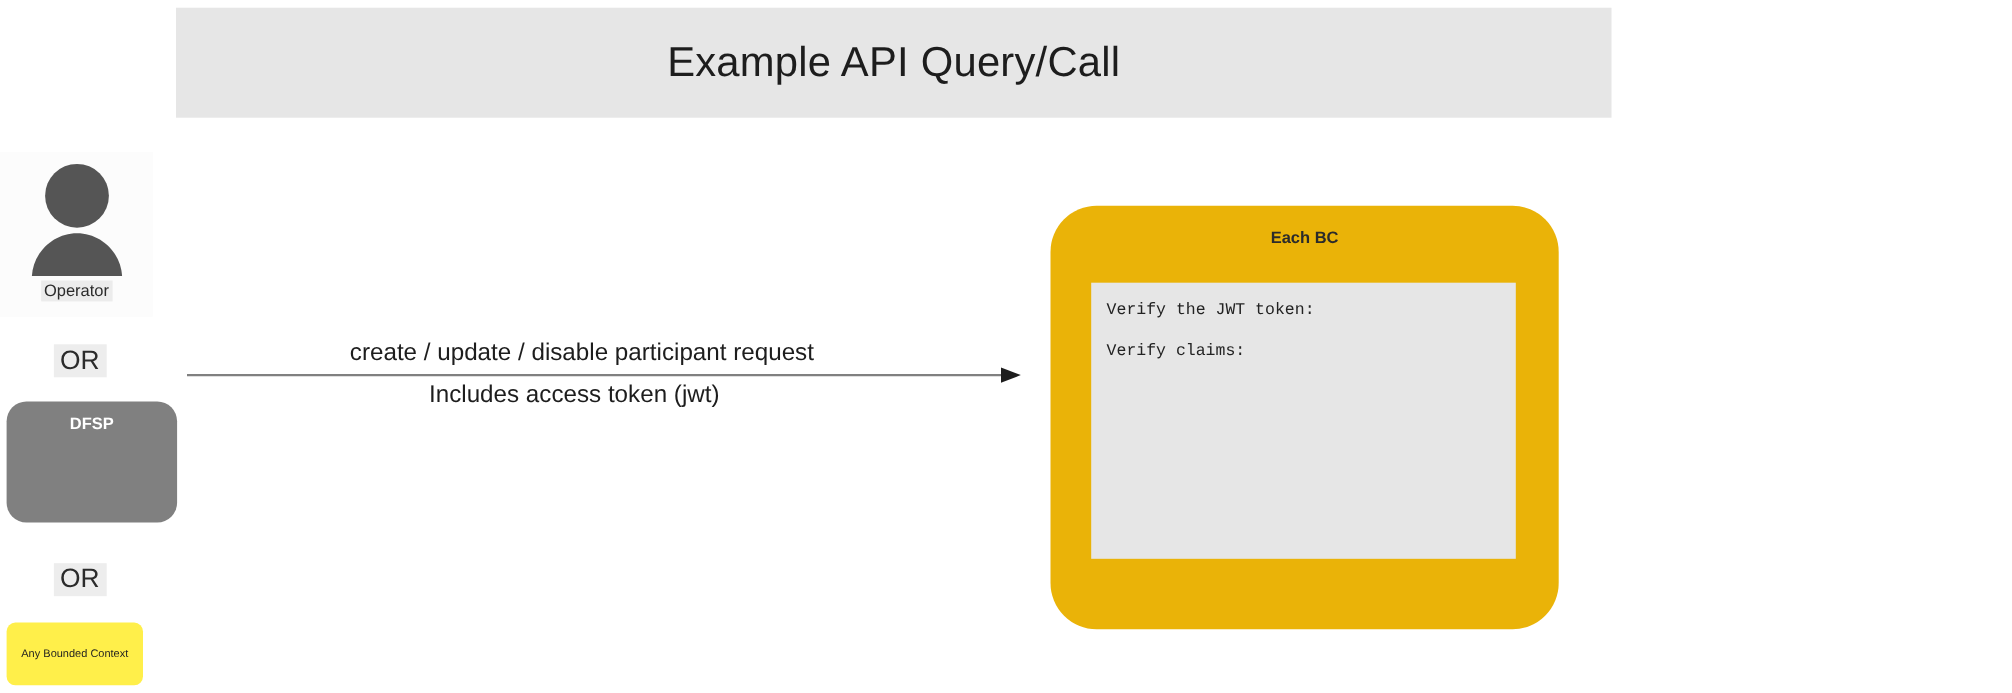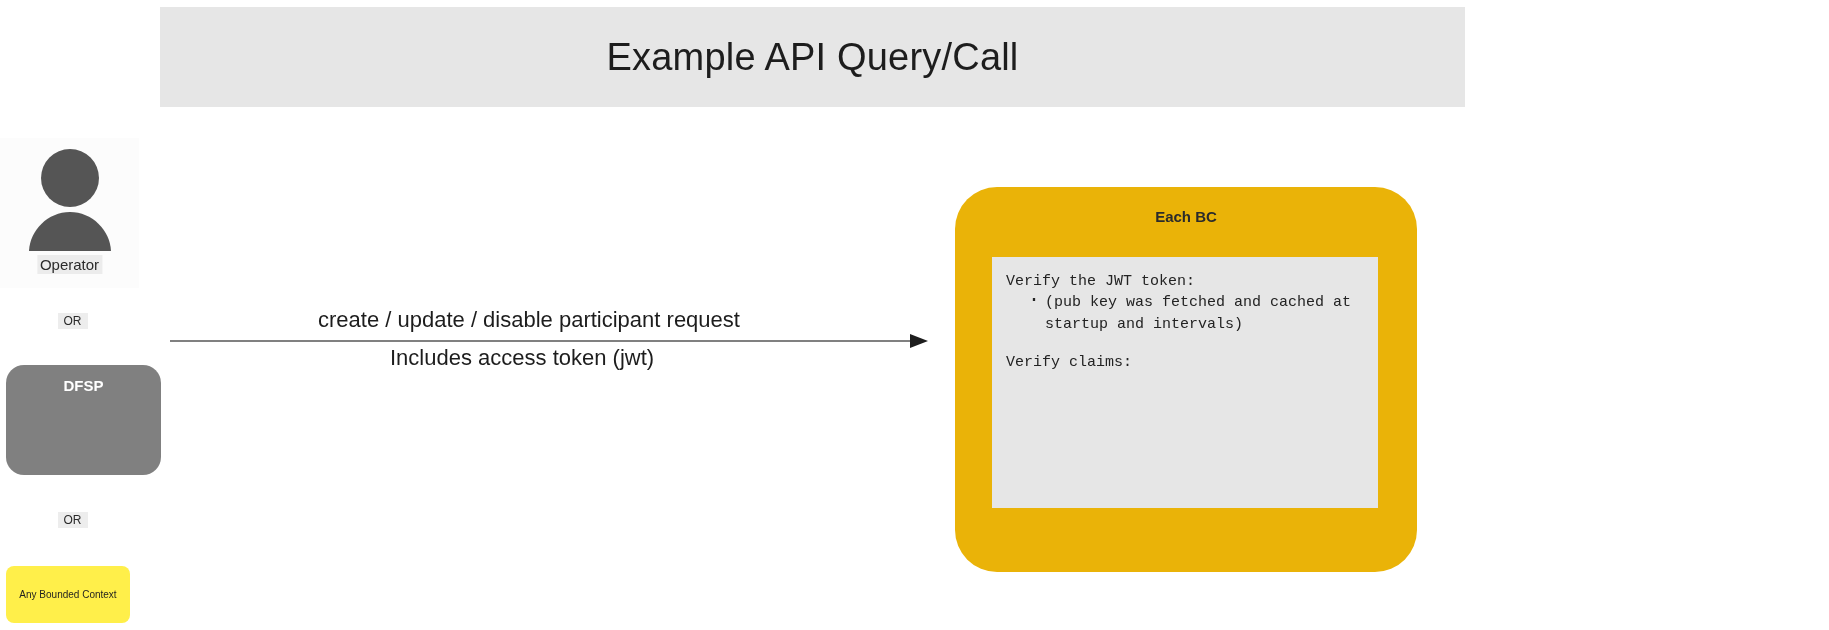--- a/index.html
+++ b/index.html
@@ -69,21 +69,21 @@
     color: #2b2b2b;
     background: #ececec;
     padding: 1px 3px;
     white-space: nowrap;
   }
 
   .or-chip {
     position: absolute;
     left: 50%;
     transform: translateX(-50%);
-    font-size: 12px;
+    font-size: 24px;
     color: #2b2b2b;
     background: #ededed;
     padding: 1px 6px;
     white-space: nowrap;
   }
   #or-chip-1 { top: 175px; }
   #or-chip-2 { top: 374px; }
 
   #dfsp-box {
     position: absolute;
@@ -247,19 +247,18 @@
 </svg>
 
 <div class="flow-label" id="flow-label-bottom">Includes access token (jwt)</div>
 
 <div id="each-bc-panel">
   <div id="each-bc-title">Each BC</div>
 
   <div id="each-bc-note">
     <p class="note-heading">Verify the JWT token:</p>
     <ul class="note-list">
-      <li>(pub key was fetched and cached at startup and intervals)</li>
     </ul>
     <div class="note-gap"></div>
     <p class="note-heading">Verify claims:</p>
     <div class="note-gap"></div>
   </div>
 </div>
 
 </body></html>

